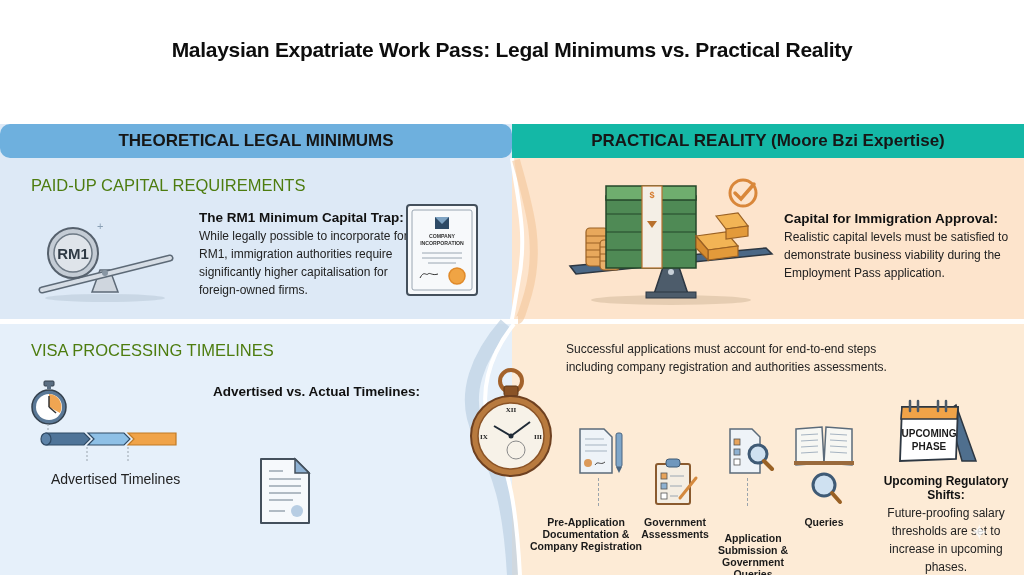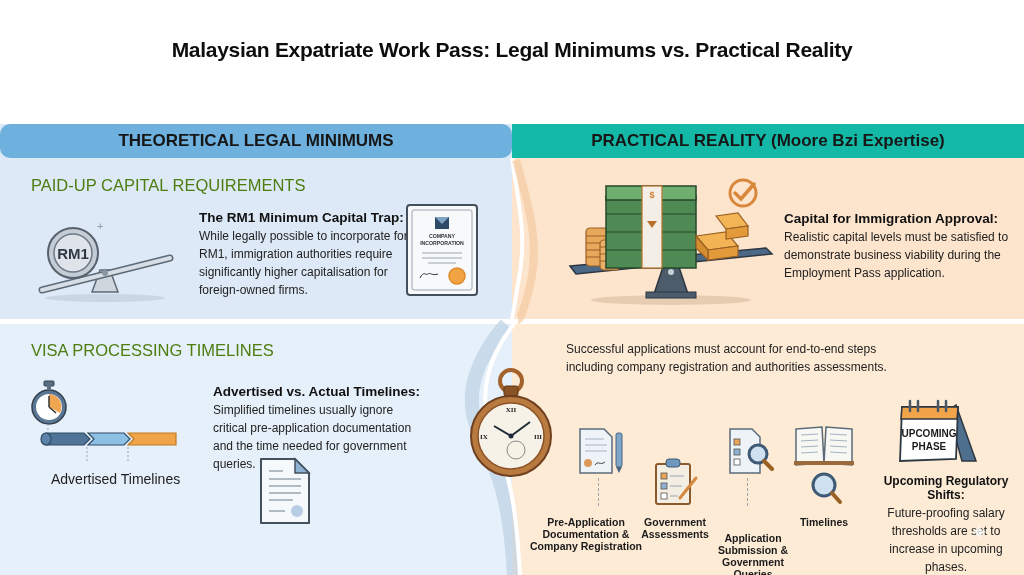--- a/index.html
+++ b/index.html
@@ -121,21 +121,20 @@
   <ellipse cx="6" cy="8" rx="5" ry="6" fill="#5d83a8" stroke="#2f4a64" stroke-width="1.2"></ellipse>
   <path d="M48 2 L84 2 L90 8 L84 14 L48 14 L54 8 Z" fill="#8ec0e6" stroke="#2f4a64" stroke-width="1.2"></path>
   <path d="M88 2 L136 2 L136 14 L88 14 L94 8 Z" fill="#f0a348" stroke="#c07a24" stroke-width="1.2"></path>
   <line x1="47" y1="16" x2="47" y2="32" stroke="#9aa4ad" stroke-dasharray="2,2"></line>
   <line x1="88" y1="16" x2="88" y2="32" stroke="#9aa4ad" stroke-dasharray="2,2"></line>
 </svg>
 <div style="position:absolute; left:51px; top:471px; font-size:14px; color:#222;">Advertised Timelines</div>
 
 <div class="block" style="left:205px; top:384px; width:210px;">
   <div class="block-title">Advertised vs. Actual Timelines:</div>
-  <div class="block-body">Simplified timelines usually ignore critical pre-application documentation and the time needed for government queries.</div>
 </div>
 
 <svg style="left:259px; top:457px;" width="52" height="68" viewBox="0 0 52 68">
   <path d="M2 2 L36 2 L50 16 L50 66 L2 66 Z" fill="#f6f9fc" stroke="#44505c" stroke-width="2" stroke-linejoin="round"></path>
   <path d="M36 2 L36 16 L50 16 Z" fill="#8fb2d4" stroke="#44505c" stroke-width="1.5"></path>
   <line x1="10" y1="14" x2="24" y2="14" stroke="#9aa6b2" stroke-width="1.5"></line>
   <line x1="10" y1="22" x2="42" y2="22" stroke="#9aa6b2" stroke-width="1.5"></line>
   <line x1="10" y1="29" x2="42" y2="29" stroke="#9aa6b2" stroke-width="1.5"></line>
   <line x1="10" y1="36" x2="42" y2="36" stroke="#9aa6b2" stroke-width="1.5"></line>
   <line x1="10" y1="43" x2="34" y2="43" stroke="#9aa6b2" stroke-width="1.5"></line>
@@ -256,21 +255,21 @@
     <line x1="36" y1="17" x2="53" y2="18" stroke="#a5b3c1"></line>
   <line x1="36" y1="23" x2="53" y2="24" stroke="#a5b3c1"></line>
     <line x1="36" y1="29" x2="53" y2="30" stroke="#a5b3c1"></line>
   <circle cx="30" cy="62" r="11" fill="#cfe1f1" stroke="#3f5a75" stroke-width="3"></circle>
   <line x1="38" y1="70" x2="46" y2="79" stroke="#9a6124" stroke-width="4" stroke-linecap="round"></line>
 </svg>
 
 <div class="step-label" style="left:528px; top:516px; width:116px;">Pre-Application Documentation &amp; Company Registration</div>
 <div class="step-label" style="left:640px; top:516px; width:70px;">Government Assessments</div>
 <div class="step-label" style="left:716px; top:532px; width:74px;">Application Submission &amp; Government Queries</div>
-<div class="step-label" style="left:794px; top:516px; width:60px;">Timelines</div>
+<div class="step-label" style="left:794px; top:516px; width:60px;">Queries</div>
 
 <svg style="left:896px; top:395px;" width="84" height="72" viewBox="0 0 84 72">
   <polygon points="60,10 80,66 66,66 52,16" fill="#4f6f8e" stroke="#2d3742" stroke-width="1.5"></polygon>
   <path d="M6 12 L62 12 L60 64 L4 66 Z" fill="#ffffff" stroke="#2d3742" stroke-width="1.8"></path>
   <path d="M6 12 L62 12 L61 24 L5 24 Z" fill="#f0a348" stroke="#2d3742" stroke-width="1.5"></path>
   <path d="M14 6 L14 16" stroke="#4a5968" stroke-width="2.5" stroke-linecap="round"></path>
   <path d="M22 6 L22 16" stroke="#4a5968" stroke-width="2.5" stroke-linecap="round"></path>
   <path d="M42 6 L42 16" stroke="#4a5968" stroke-width="2.5" stroke-linecap="round"></path>
   <path d="M50 6 L50 16" stroke="#4a5968" stroke-width="2.5" stroke-linecap="round"></path>
   <text x="33" y="42" text-anchor="middle" font-size="10" font-weight="bold" fill="#1a1a1a" font-family="Liberation Sans, sans-serif">UPCOMING</text>

